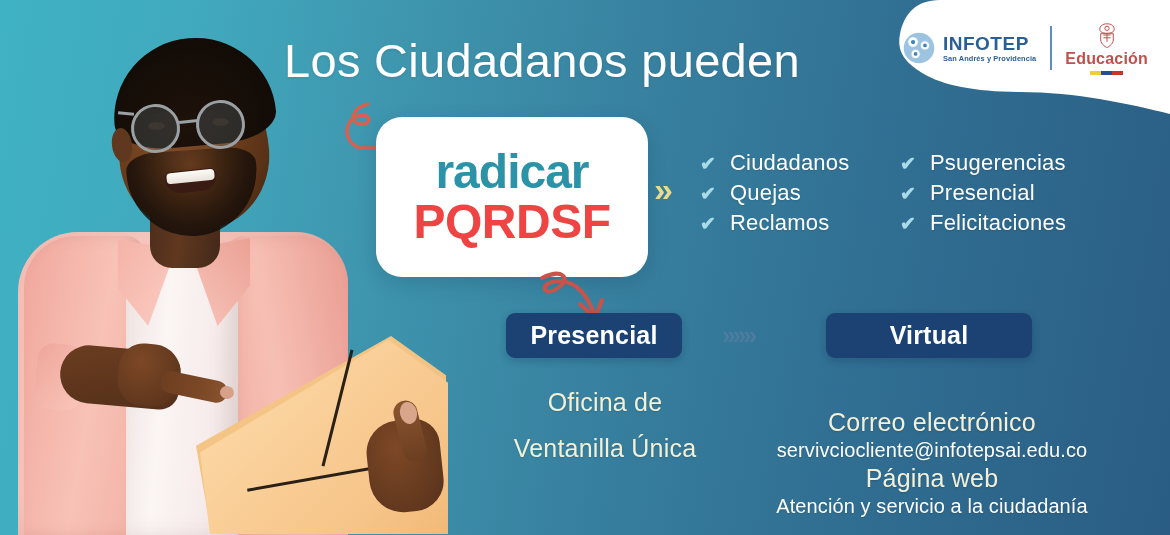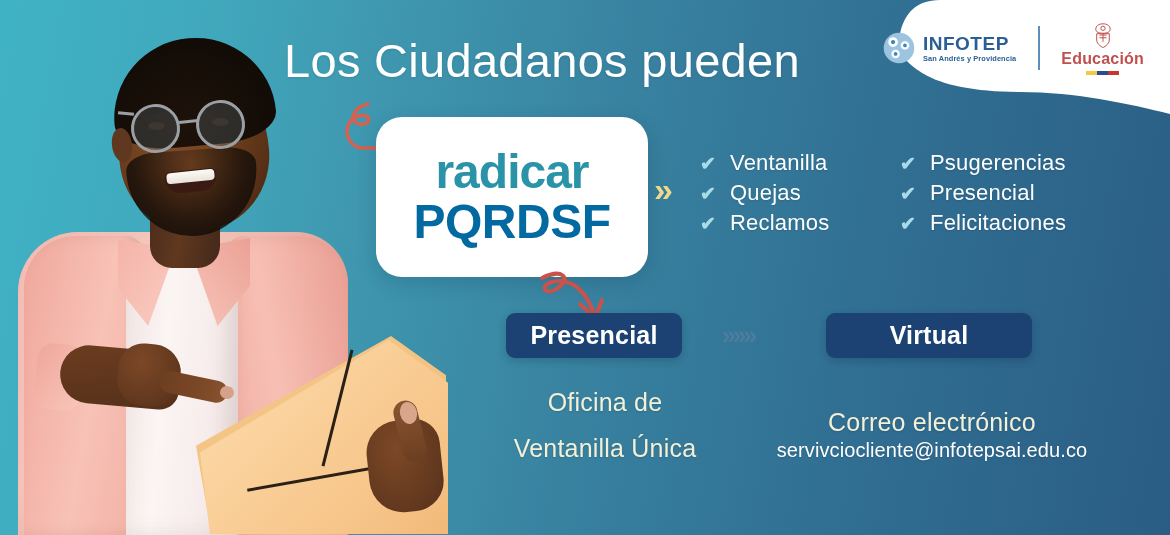--- a/index.html
+++ b/index.html
@@ -167,22 +167,22 @@
   .cuff-r{ left:400px; top:300px; width:54px; height:150px;
     background:linear-gradient(200deg,#e99f94,#f7c2b7);
     border-radius:20px 14px 24px 20px; transform:rotate(-4deg); z-index:-1;}
 
   
   .header-panel{
     position:absolute; right:0; top:0; width:290px; height:115px;
   }
   .header-panel svg{ display:block; }
   .logos{
-    position:absolute; right:12px; top:0; width:290px; height:96px;
-    display:flex; align-items:center; justify-content:center; gap:8px;
+    position:absolute; right:0; top:0; width:290px; height:96px;
+    display:flex; align-items:center; justify-content:center; gap:0;
   }
   .infotep{ display:flex; align-items:center; gap:7px; padding-right:14px; }
   .globe{ width:34px; height:34px; }
   .infotep-txt{ display:flex; flex-direction:column; line-height:1; }
   .infotep-name{
     font-size:19px; font-weight:bold; color:#2a5f96; letter-spacing:.5px;
   }
   .infotep-sub{
     font-size:7.4px; font-weight:bold; color:#2a5f96; letter-spacing:.1px;
     margin-top:2px;
@@ -207,21 +207,21 @@
     position:absolute; left:376px; top:117px; width:272px; height:160px;
     background:#ffffff; border-radius:26px;
     box-shadow:0 6px 20px rgba(0,35,60,.17);
     display:flex; flex-direction:column; align-items:center; justify-content:center;
   }
   .card .l1{
     font-size:48px; font-weight:bold; color:#2a93a8; letter-spacing:-1px;
     line-height:1; margin-bottom:2px;
   }
   .card .l2{
-    font-size:48px; font-weight:bold; color:#0369a1; letter-spacing:-.5px;
+    font-size:48px; font-weight:bold; color:#ef4444; letter-spacing:-.5px;
     line-height:1;
   }
 
   
   .arrow-top{ position:absolute; left:338px; top:98px; width:86px; height:86px; }
   .arrow-bottom{ position:absolute; left:528px; top:266px; width:100px; height:62px; }
 
   
   .chev2{
     position:absolute; left:654px; top:172px;
@@ -376,21 +376,21 @@
   <svg class="arrow-bottom" viewBox="0 0 100 62">
     <path d="M14,12 C34,2 44,12 30,22 C18,31 10,20 24,16 C42,11 58,24 66,48" fill="none" stroke="#c9534a" stroke-width="4" stroke-linecap="round"></path>
     <path d="M52,38 L67,52 L74,34" fill="none" stroke="#c9534a" stroke-width="4" stroke-linecap="round" stroke-linejoin="round"></path>
   </svg>
 
   <div class="chev2">»</div>
 
   <div class="checks c1">
     <div class="crow">
       <span class="ck">✔</span>
-      <span class="clab">Ventanilla</span>
+      <span class="clab">Ciudadanos</span>
     </div>
     <div class="crow">
       <span class="ck">✔</span>
       <span class="clab">Quejas</span>
     </div>
     <div class="crow">
       <span class="ck">✔</span>
       <span class="clab">Reclamos</span>
     </div>
   </div>
@@ -421,14 +421,18 @@
   <div class="blk blk-presencial">
     <div class="t1">Oficina de</div>
     <div class="t1">Ventanilla Única</div>
   </div>
 
   <div class="blk blk-correo">
     <div class="t1">Correo electrónico</div>
     <div class="t2">servivciocliente@infotepsai.edu.co</div>
   </div>
 
+  <div class="blk blk-pagina">
+    <div class="t1">Página web</div>
+    <div class="t2">Atención y servicio a la ciudadanía</div>
+  </div>
 
 </div>
 
 </body></html>

